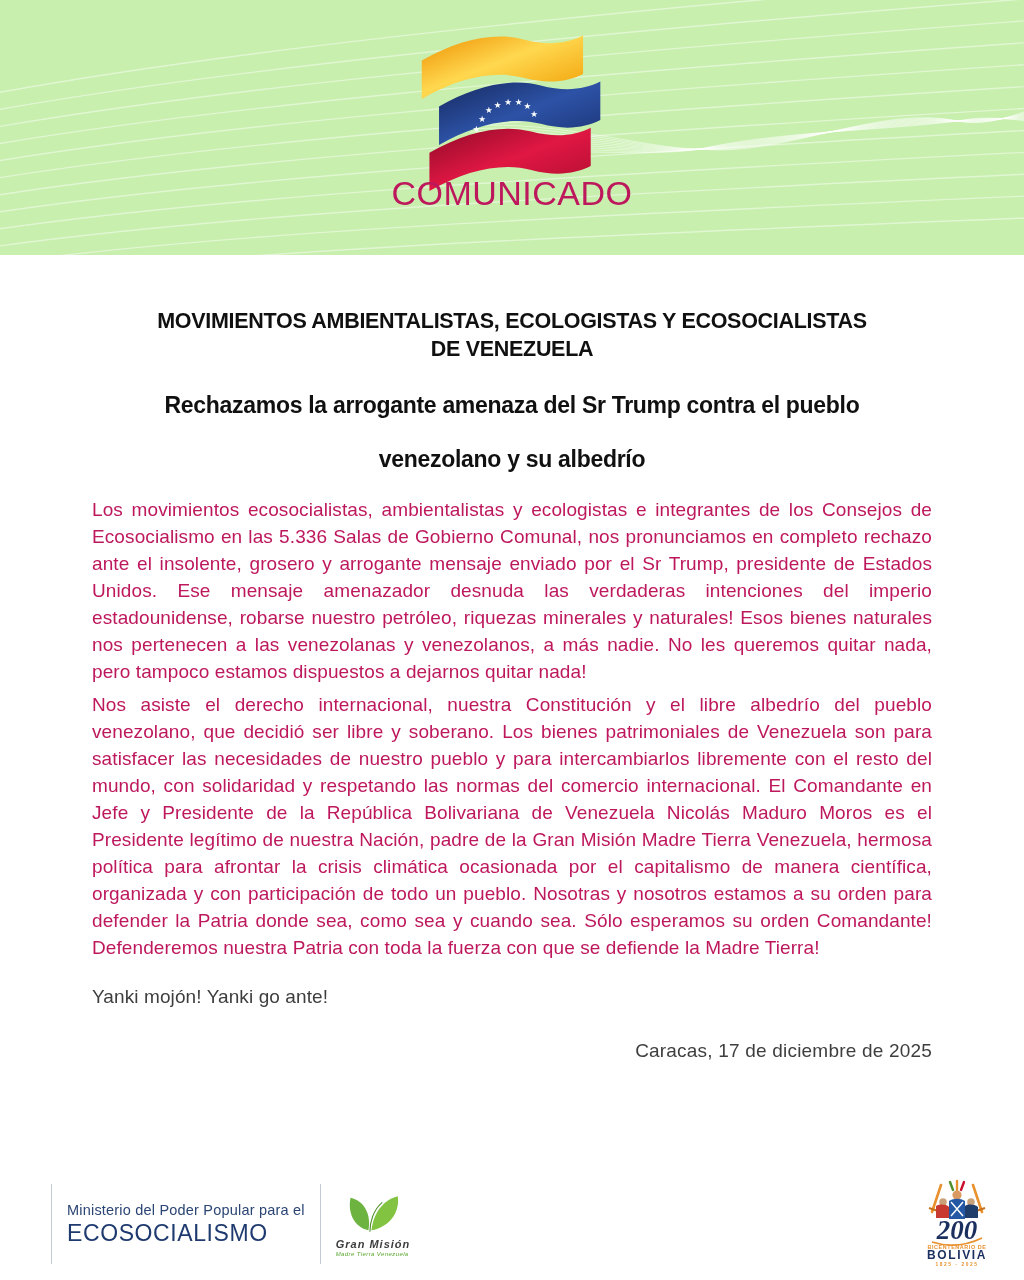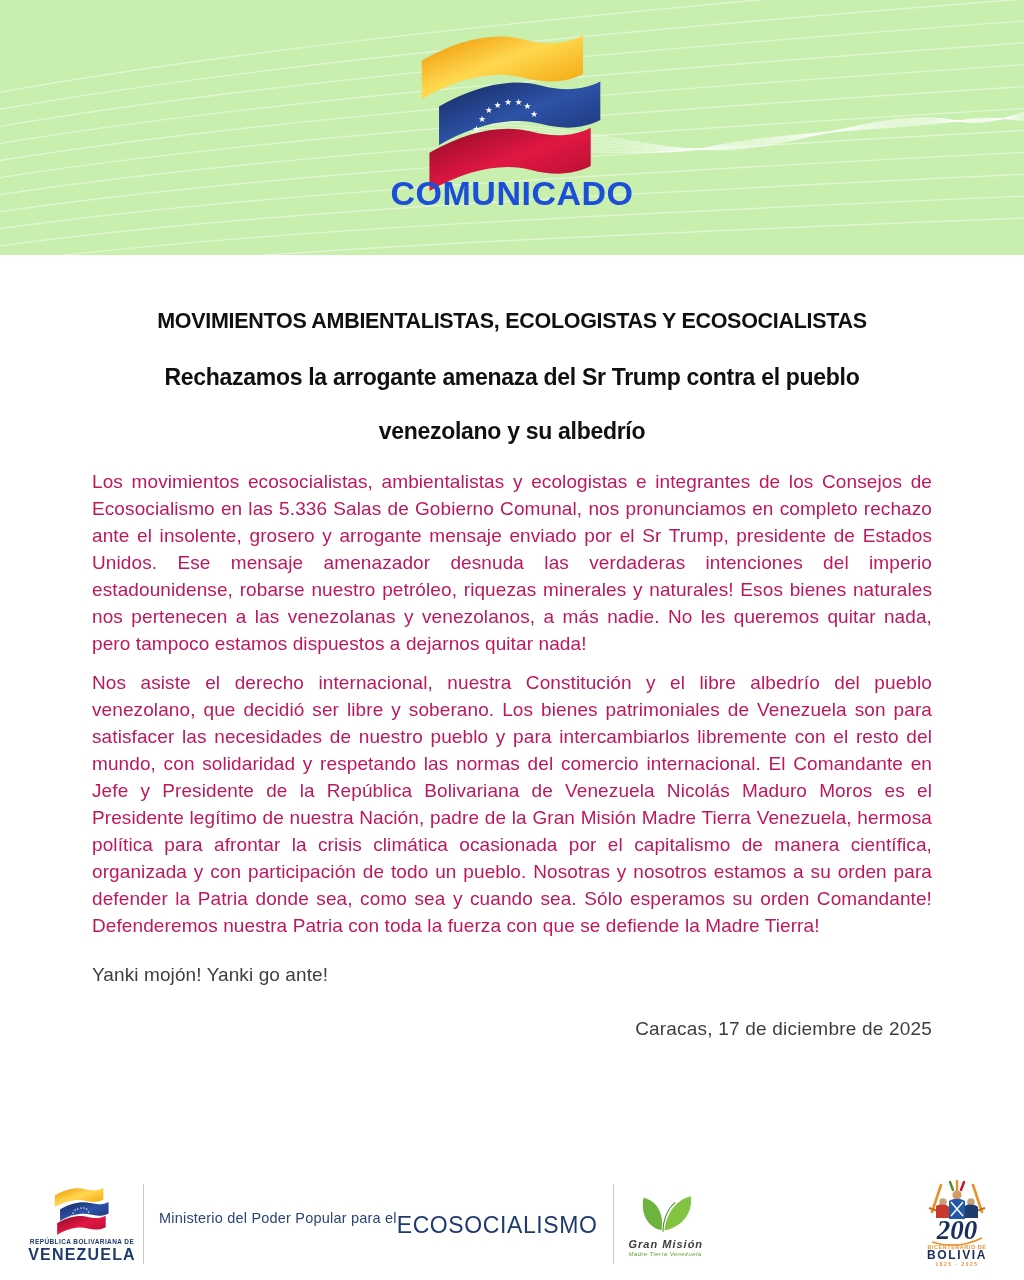--- a/index.html
+++ b/index.html
@@ -6,51 +6,51 @@
   body{
     width:1024px;height:1280px;position:relative;overflow:hidden;
     background:#ffffff;font-family:"Liberation Sans",sans-serif;
   }
   
   .banner{position:absolute;top:0;left:0;width:1024px;height:255px;background:#c8efae;overflow:hidden;}
   .banner .deco{position:absolute;top:0;left:0;width:1024px;height:255px;}
   .flag-main{position:absolute;left:416px;top:22px;width:192px;height:173px;}
   .banner-title{
     position:absolute;top:174px;left:0;width:1024px;text-align:center;
-    font-size:34px;font-weight:bold;letter-spacing:.5px;color:#1d4ed8;
+    font-size:34px;font-weight:normal;letter-spacing:.5px;color:#be185d;
   }
   
   .content{position:absolute;top:255px;left:92px;width:840px;}
   .doc-title{
     margin:52px 0 0 0;text-align:center;color:#101010;
     font-size:21.5px;line-height:28px;font-weight:bold;letter-spacing:-.3px;
   }
   .doc-title span{display:block;}
   .doc-subtitle{
     margin:27px 0 0 0;text-align:center;color:#101010;
     font-size:23px;line-height:30px;font-weight:bold;letter-spacing:-.3px;
   }
   .doc-subtitle span{display:block;margin-top:24px;}
   .body-par{
     margin:0;font-size:19px;line-height:27px;color:#be185d;
     text-align:justify;text-justify:inter-word;letter-spacing:.1px;
   }
   .par-1{margin-top:22px;}
-  .par-2{margin-top:12px;}
+  .par-2{margin-top:6px;}
   .slogan{margin-top:25px;font-size:19px;color:#3e3e3e;letter-spacing:.1px;}
   .dateline{margin-top:32px;text-align:right;font-size:19px;color:#3e3e3e;letter-spacing:.2px;}
   
   .footer{position:absolute;left:0;bottom:0;width:1024px;height:115px;}
   .footer-left{position:absolute;left:36px;bottom:16px;display:flex;align-items:center;}
   .gov-flag-block{display:flex;flex-direction:column;align-items:center;width:92px;}
   .flag-footer{width:80px;height:52px;}
   .gov-small{font-size:6.5px;font-weight:bold;color:#1e3a6e;letter-spacing:.4px;margin-top:2px;white-space:nowrap;}
   .gov-name{font-size:16px;font-weight:bold;color:#1e3a6e;letter-spacing:1.2px;margin-top:1px;}
   .v-divider{width:1px;height:80px;background:#c3cad4;margin:0 15px;}
-  .ministry-block{display:flex;align-items:flex-start;}
+  .ministry-block{display:flex;flex-direction:column;align-items:flex-start;}
   .ministry-line1{font-size:14.5px;color:#2b4575;letter-spacing:.2px;}
   .ministry-line2{font-size:23px;font-weight:normal;color:#1e3a6e;letter-spacing:.6px;margin-top:2px;}
   .mission-block{display:flex;flex-direction:column;align-items:flex-start;width:90px;}
   .leaves-icon{width:62px;height:46px;margin-left:6px;}
   .mission-name{font-size:11px;font-style:italic;font-weight:bold;color:#3c3c3c;letter-spacing:1px;margin-top:1px;white-space:nowrap;}
   .mission-sub{font-size:6px;font-style:italic;color:#5aa72e;letter-spacing:.4px;margin-top:1px;white-space:nowrap;}
   .bolivia-logo{position:absolute;right:28px;bottom:10px;width:78px;height:92px;}
 </style>
 </head>
 <body>
@@ -121,41 +121,35 @@
   </svg>
   <svg class="flag-main" viewBox="0 0 200 180">
     <use href="#flag-sym"></use>
   </svg>
   <div class="banner-title">COMUNICADO</div>
 </header>
 
 <main class="content">
   <h1 class="doc-title">
     <span>MOVIMIENTOS AMBIENTALISTAS, ECOLOGISTAS Y ECOSOCIALISTAS</span>
+    <span>DE VENEZUELA</span>
   </h1>
   <h2 class="doc-subtitle">
     <span>Rechazamos la arrogante amenaza del Sr Trump contra el pueblo</span>
     <span>venezolano y su albedrío</span>
   </h2>
   <p class="body-par par-1">Los movimientos ecosocialistas, ambientalistas y ecologistas e integrantes de los Consejos de Ecosocialismo en las 5.336 Salas de Gobierno Comunal, nos pronunciamos en completo rechazo ante el insolente, grosero y arrogante mensaje enviado por el Sr Trump, presidente de Estados Unidos. Ese mensaje amenazador desnuda las verdaderas intenciones del imperio estadounidense, robarse nuestro petróleo, riquezas minerales y naturales! Esos bienes naturales nos pertenecen a las venezolanas y venezolanos, a más nadie. No les queremos quitar nada, pero tampoco estamos dispuestos a dejarnos quitar nada!</p>
   <p class="body-par par-2">Nos asiste el derecho internacional, nuestra Constitución y el libre albedrío del pueblo venezolano, que decidió ser libre y soberano. Los bienes patrimoniales de Venezuela son para satisfacer las necesidades de nuestro pueblo y para intercambiarlos libremente con el resto del mundo, con solidaridad y respetando las normas del comercio internacional. El Comandante en Jefe y Presidente de la República Bolivariana de Venezuela Nicolás Maduro Moros es el Presidente legítimo de nuestra Nación, padre de la Gran Misión Madre Tierra Venezuela, hermosa política para afrontar la crisis climática ocasionada por el capitalismo de manera científica, organizada y con participación de todo un pueblo. Nosotras y nosotros estamos a su orden para defender la Patria donde sea, como sea y cuando sea. Sólo esperamos su orden Comandante! Defenderemos nuestra Patria con toda la fuerza con que se defiende la Madre Tierra!</p>
   <p class="slogan">Yanki mojón! Yanki go ante!</p>
   <p class="dateline">Caracas, 17 de diciembre de 2025</p>
 </main>
 
 <footer class="footer">
   <div class="footer-left">
 
-    <div class="gov-flag-block">
-      <svg class="flag-footer" viewBox="0 0 200 180">
-        <use href="#flag-sym"></use>
-      </svg>
-      <div class="gov-small">REPÚBLICA BOLIVARIANA DE</div>
-      <div class="gov-name">VENEZUELA</div>
-    </div>
 
     <div class="v-divider"></div>
 
     <div class="ministry-block">
       <div class="ministry-line1">Ministerio del Poder Popular para el</div>
       <div class="ministry-line2">ECOSOCIALISMO</div>
     </div>
 
     <div class="v-divider"></div>
 

